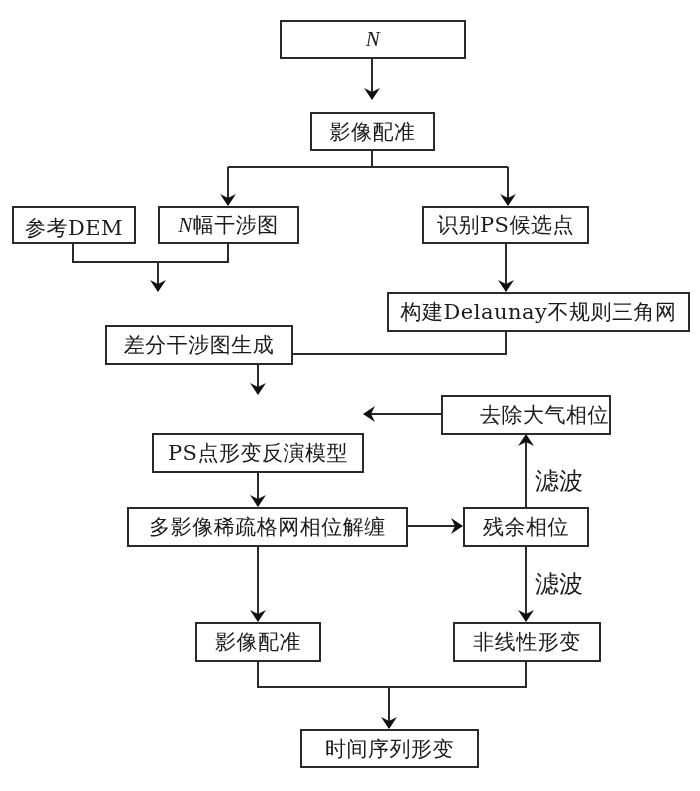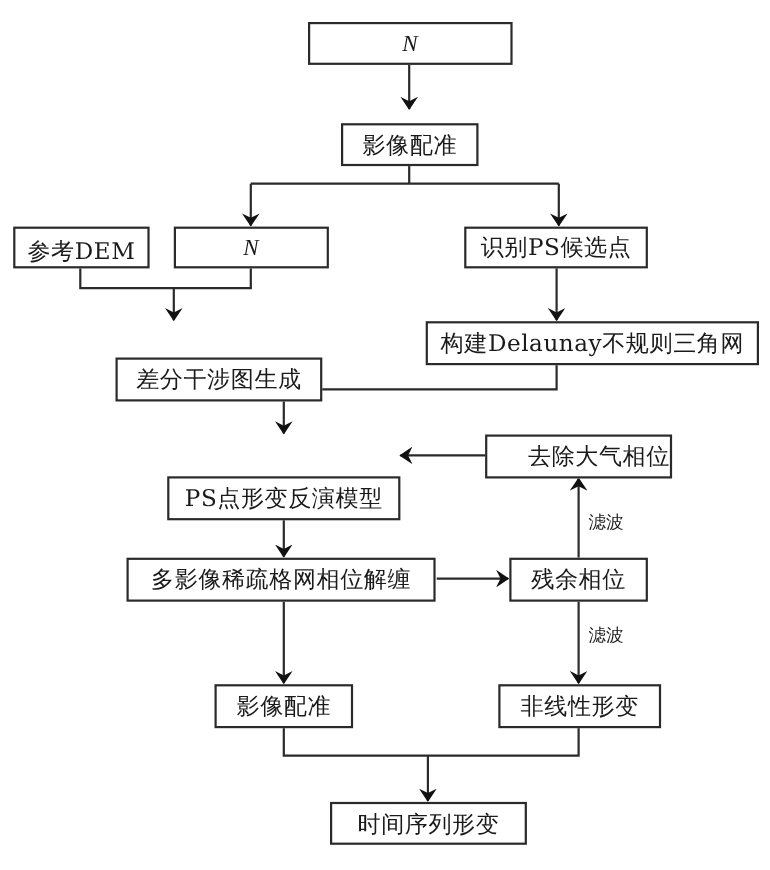--- a/index.html
+++ b/index.html
@@ -2,21 +2,21 @@
 <html><head>
   <meta charset="utf-8">
   <style>
     html, body { margin: 0; padding: 0; background: #ffffff; }
     body { width: 700px; height: 791px; position: relative; overflow: hidden;
            font-family: "DejaVu Serif", "Liberation Serif", serif; color: #1a1a1a; }
     #diagram { position: absolute; left: 0; top: 0; width: 700px; height: 791px; }
     .box { position: absolute; box-sizing: border-box; border: 2px solid #2a2a2a; background: #fff;
            display: flex; align-items: center; justify-content: center;
            font-size: 21px; white-space: nowrap; letter-spacing: 0.5px; }
-    .lbl { position: absolute; font-size: 16px; white-space: nowrap; }
+    .lbl { position: absolute; font-size: 24px; white-space: nowrap; }
     .it { font-style: italic; font-family: "Liberation Serif", serif; }
   </style>
 </head>
 <body>
 
 <svg id="diagram" viewBox="0 0 700 791" xmlns="http://www.w3.org/2000/svg">
   <defs>
     <marker id="ah" viewBox="0 0 12 16" refX="11" refY="8" markerWidth="12" markerHeight="16" orient="auto" markerUnits="userSpaceOnUse">
       <path d="M0,0 L12,8 L0,16 L4,8 Z" fill="#111"></path>
     </marker>
@@ -61,20 +61,21 @@
 <div class="box" style="left:310px;top:100px;width:125px;height:39px;margin-top:12px;">
   <span>影像配准</span>
 </div>
 
 <div class="box" style="left:12px;top:206px;width:124px;height:38px;align-items:flex-end;">
   <span>参考DEM</span>
 </div>
 
 <div class="box" style="left:158px;top:206px;width:141px;height:38px;">
   <span class="it">N</span>
+    <span>幅干涉图</span>
 </div>
 
 <div class="box" style="left:422px;top:206px;width:167px;height:38px;align-items:center;">
   <span>识别PS候选点</span>
 </div>
 
 <div class="box" style="left:105px;top:292px;width:188px;height:40px;margin-top:33px;">
   <span>差分干涉图生成</span>
 </div>
 
@@ -83,21 +84,21 @@
 </div>
 
 <div class="box" style="left:152px;top:395px;width:212px;height:40px;margin-top:38px;">
   <span>PS点形变反演模型</span>
 </div>
 
 <div class="box" style="left:441px;top:395px;width:170px;height:40px;justify-content:flex-end;">
   <span>去除大气相位</span>
 </div>
 
-<div class="box" style="left:115px;top:507px;width:281px;height:40px;">
+<div class="box" style="left:127px;top:507px;width:281px;height:40px;">
   <span>多影像稀疏格网相位解缠</span>
 </div>
 
 <div class="box" style="left:463px;top:507px;width:126px;height:40px;">
   <span>残余相位</span>
 </div>
 
 <div class="box" style="left:195px;top:622px;width:126px;height:40px;">
   <span>影像配准</span>
 </div>

